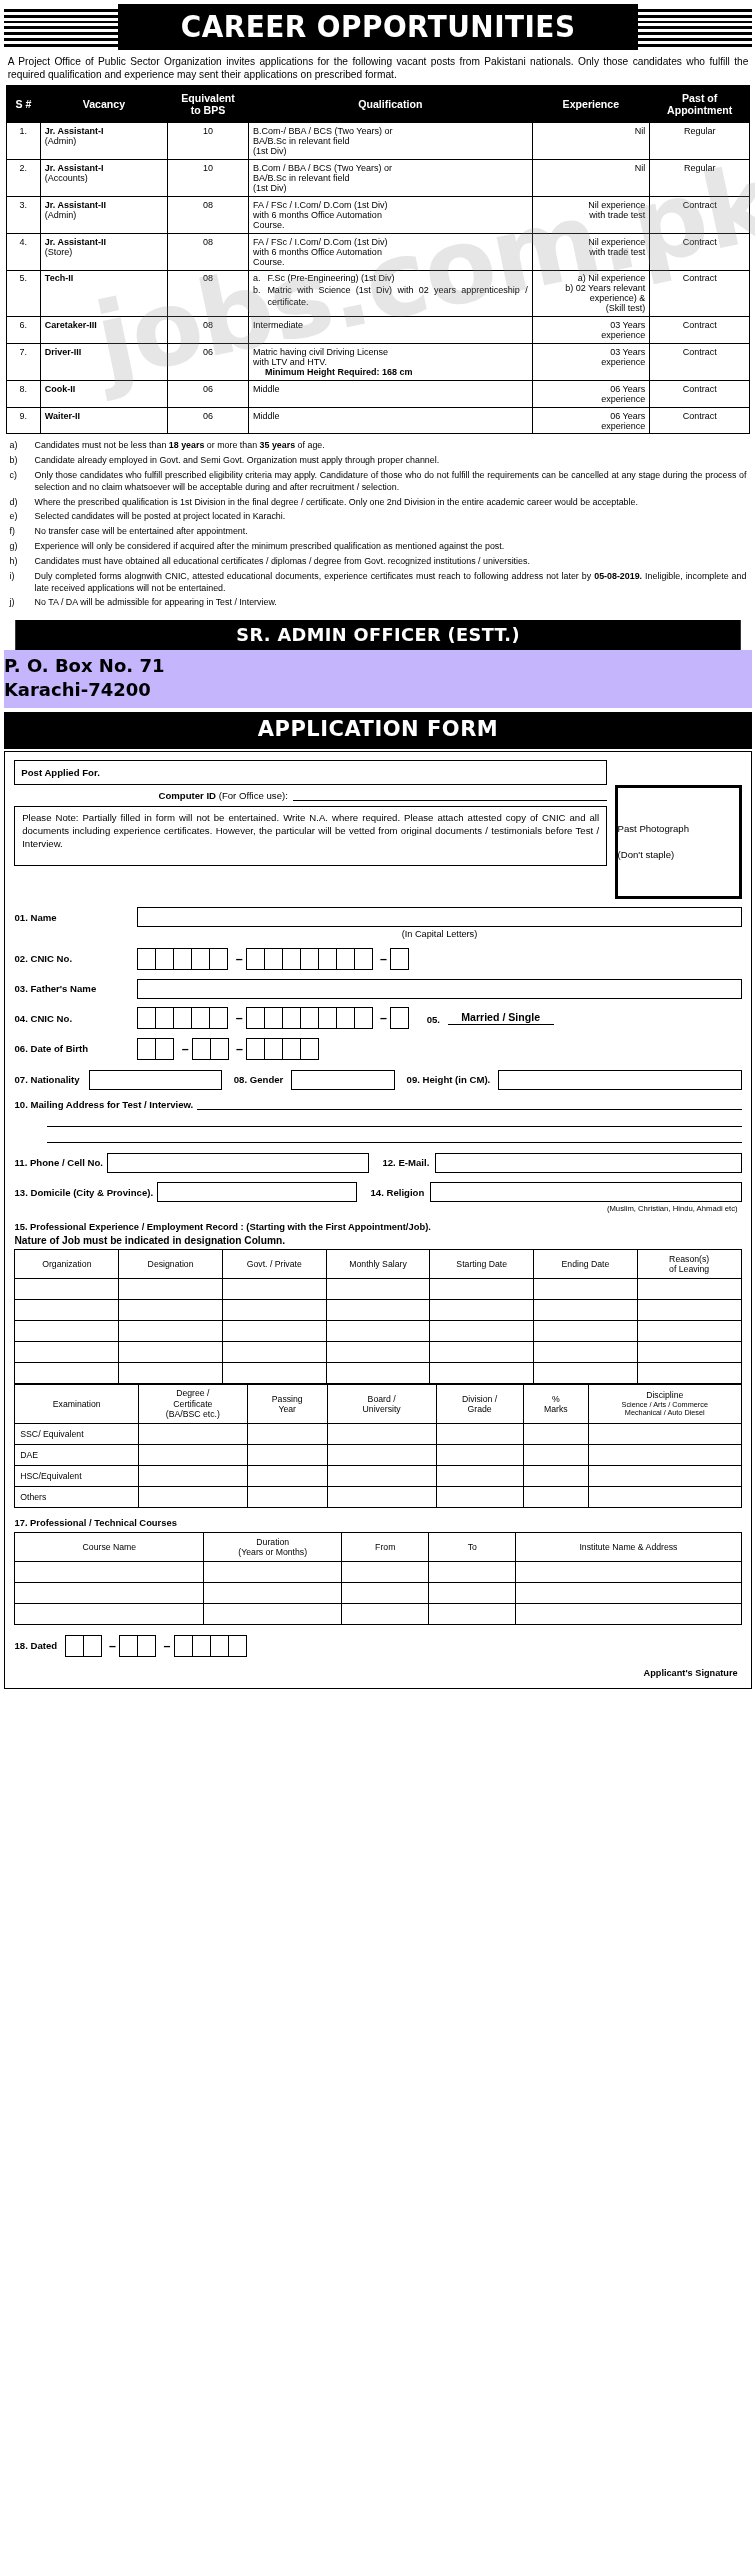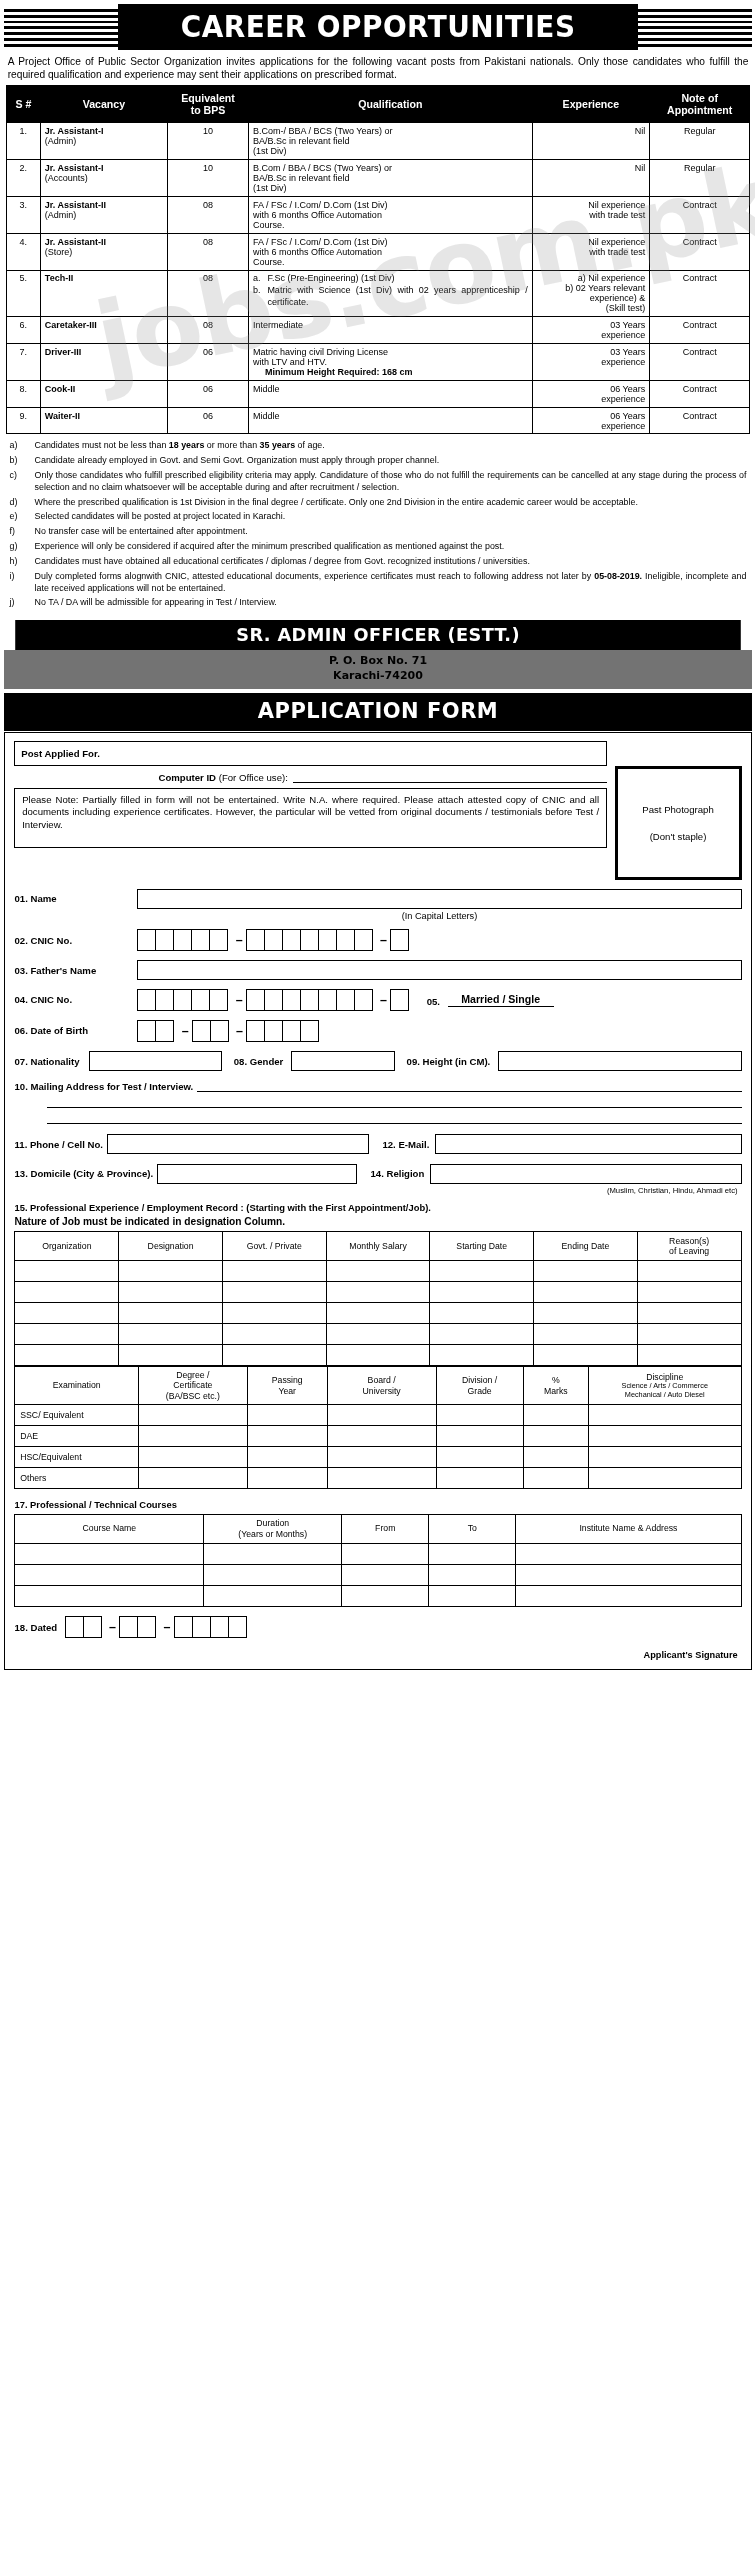--- a/index.html
+++ b/index.html
@@ -111,24 +111,23 @@
     text-align:center;
     font-weight:bold;
     font-size: 18.3px;
     letter-spacing: 0.4px;
     padding: 3.9px 0 4.8px 0;
     margin: 1.9px 3.9px 0 3.9px;
     font-family:"DejaVu Sans", sans-serif;
     transform: scaleX(0.97);
   }
   .addr-grey {
-    background:#737373; color:#000;
-    text-align:center;
+    background:#c4b5fd; color:#000;
     font-weight:bold;
-    font-size: 11px;
+    font-size: 18px;
     line-height: 1.32;
     padding: 4.8px 0 5.8px 0;
     margin: 0 3.9px;
     font-family:"DejaVu Sans", sans-serif;
   }
   .appform-bar {
     background:#000; color:#fff;
     text-align:center;
     font-weight:bold;
     font-size: 21px;
@@ -173,21 +172,21 @@
     text-align: justify;
     min-height: 60px;
   }
   .photo-box {
     flex: 0 0 127px;
     border: 3.9px solid #000;
     height: 114px;
     margin-top: 25px;
     display:flex;
     flex-direction:column;
-    align-items:center;
+    align-items:flex-start;
     justify-content:center;
     gap: 15.4px;
     font-size: 9.6px;
     background:#fff;
   }
 
   .fld { display:flex; align-items:center; margin-top: 8.7px; }
   .fld .lbl { font-weight:bold; font-size:9.6px; flex:0 0 auto; }
   .lbl-w { width: 123px; }
   .wide-box { height: 20px; border:1px solid #000; flex:1; }
@@ -270,21 +269,21 @@
         <tr>
           <th class="c-sn">S #</th>
           <th class="c-vac">Vacancy</th>
           <th class="c-bps">
             <span>Equivalent</span><br>
             <span>to BPS</span>
           </th>
           <th class="c-qual">Qualification</th>
           <th class="c-exp">Experience</th>
           <th class="c-typ">
-            <span>Note of</span><br>
+            <span>Past of</span><br>
             <span>Appointment</span>
           </th>
         </tr>
       </thead>
       <tbody id="vac-body">
           <tr>
             <td class="c-sn">1.</td>
             <td class="c-vac">
               <span class="vac-name">Jr. Assistant-I</span>
               <span class="vac-sub">(Admin)</span>

